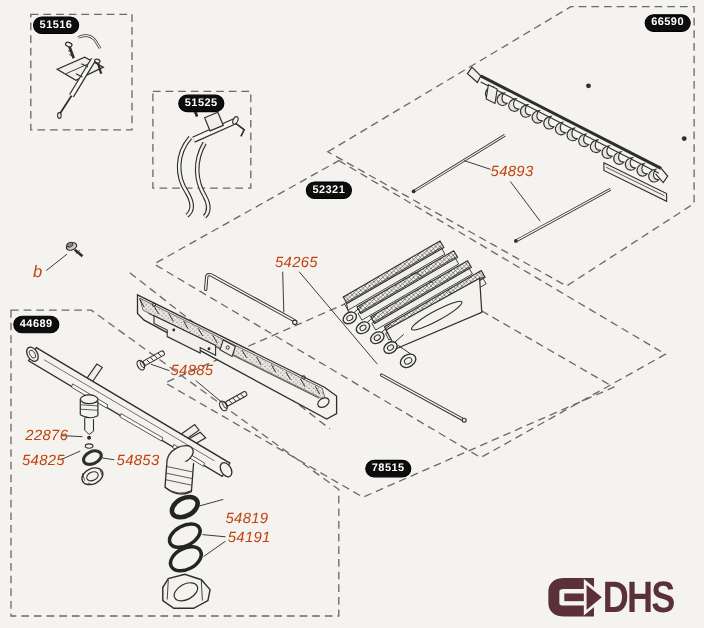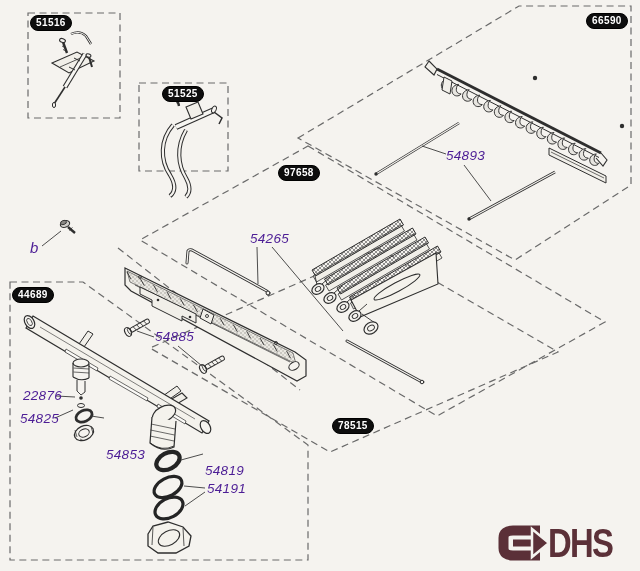--- a/index.html
+++ b/index.html
@@ -9,21 +9,21 @@
     font-family:"Liberation Sans",sans-serif;
   }
   .stage svg{position:absolute;left:0;top:0;}
   .badge{
     position:absolute;background:#0d0d0d;color:#fff;
     font-weight:bold;font-size:10px;line-height:11px;
     padding:1px 5px 2px;border-radius:8px;letter-spacing:.4px;
     border:1px solid #000;white-space:nowrap;
   }
   .plabel{
-    position:absolute;font-style:italic;font-size:13.5px;color:#4c1d95;
+    position:absolute;font-style:italic;font-size:13.5px;color:#c2410c;
     letter-spacing:.3px;white-space:nowrap;
   }
   .plabel.small-b{font-size:15px;}
   .logo-text{
     position:absolute;left:548px;top:521px;
     font-size:40px;font-weight:bold;letter-spacing:-2px;color:#5b3038;
     transform:scaleX(.82);transform-origin:left top;
   }
 </style>
 </head>
@@ -299,29 +299,29 @@
   <g transform="translate(499,525)">
     <path d="M41,5.5 H14 Q4.5,5.5 4.5,13 V23 Q4.5,30.5 14,30.5 H41" fill="none" stroke="#5b3038" stroke-width="10"></path>
     <rect x="13" y="13.5" width="23" height="9" fill="#5b3038" stroke="#f5f3ef" stroke-width="2"></rect>
     <polygon points="33,4 50,18 33,32" fill="#5b3038" stroke="#f5f3ef" stroke-width="2.5"></polygon>
   </g>
 </svg>
 
 <div class="badge" style="left:30px;top:15px;">51516</div>
 <div class="badge" style="left:142px;top:86px;margin-left:20px;">51525</div>
 <div class="badge" style="left:586px;top:13px;">66590</div>
-<div class="badge" style="left:278px;top:165px;">97658</div>
+<div class="badge" style="left:278px;top:165px;">52321</div>
 <div class="badge" style="left:12px;top:287px;">44689</div>
 <div class="badge" style="left:332px;top:418px;">78515</div>
 
 <div class="plabel" style="left:446px;top:148px;">54893</div>
 <div class="plabel" style="left:250px;top:231px;">54265</div>
 <div class="plabel" style="left:155px;top:329px;">54885</div>
 <div class="plabel" style="left:23px;top:388px;">22876</div>
 <div class="plabel" style="left:20px;top:411px;">54825</div>
-<div class="plabel" style="left:106px;top:411px;margin-top:36px;">54853</div>
+<div class="plabel" style="left:106px;top:411px;">54853</div>
 <div class="plabel" style="left:205px;top:447px;margin-top:16px;">54819</div>
 <div class="plabel" style="left:207px;top:481px;">54191</div>
 <div class="plabel small-b" style="left:30px;top:239px;">b</div>
 
 <div class="logo-text">DHS</div>
 
 </div>
 
 </body></html>

